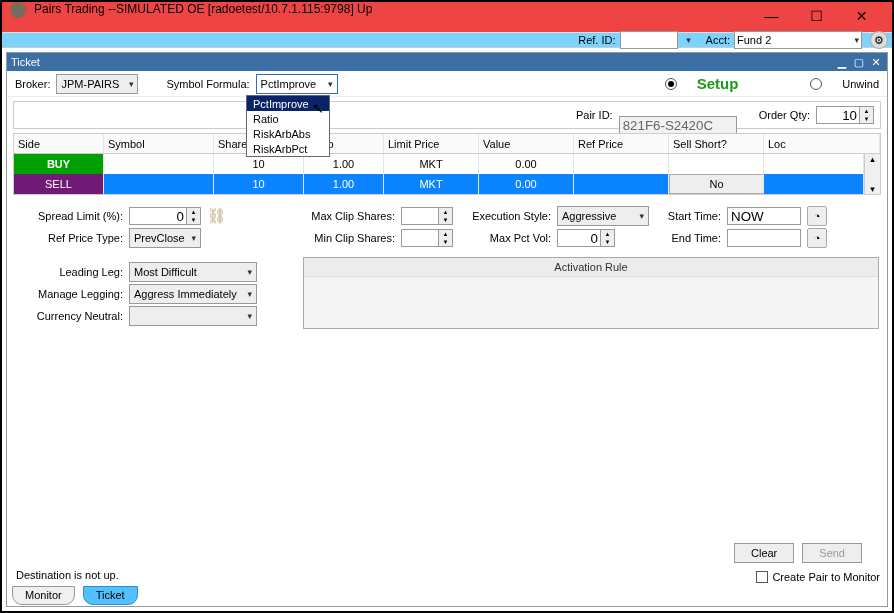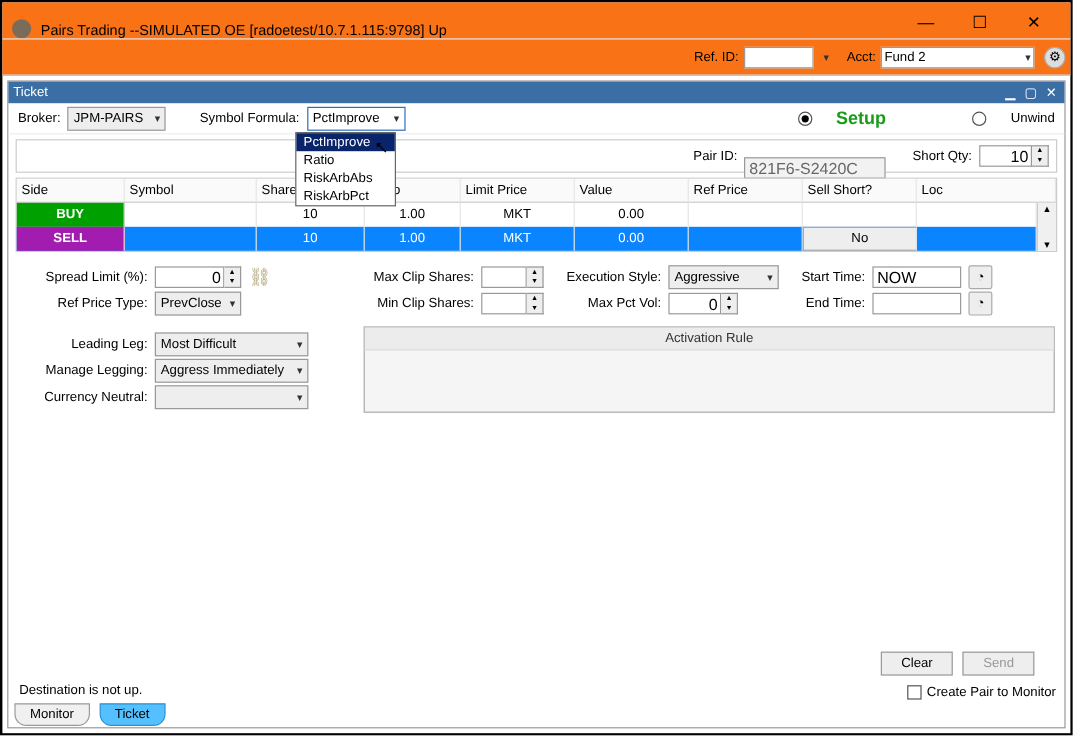--- a/index.html
+++ b/index.html
@@ -1,23 +1,23 @@
 <!DOCTYPE html>
 <html><head>
 <meta charset="utf-8">
 <style>
   * { box-sizing: border-box; margin: 0; padding: 0; }
   body { font-family: "Segoe UI", Tahoma, Arial, sans-serif; font-size: 11px; background: #fff; color: #000; }
   .frame { border: 2px solid #000; width: 894px; height: 613px; position: relative; background: #fff; display: flex; flex-direction: column; }
-  .titlebar { height: 30px; background: #f97316; display: flex; align-items: flex-end; padding: 0 8px; }
+  .titlebar { height: 30px; background: #ef4444; display: flex; align-items: flex-start; padding: 0 8px; }
   .titlebar .app-icon { width: 16px; height: 16px; background: #7a6b5a; border-radius: 50%; margin-right: 8px; }
   .titlebar .title { font-size: 12px; color: #000; flex: 1; }
   .win-controls { display: flex; }
   .win-btn { width: 45px; height: 28px; display: flex; align-items: center; justify-content: center; font-size: 14px; }
-  .secondary-bar { height: 31px; background: #f97316; border-top: 1px solid #ddd; border-bottom: 1px solid #ccc; display: flex; align-items: center; justify-content: flex-end; padding: 0 4px; gap: 4px; }
+  .secondary-bar { height: 16px; background: #7dd3fc; border-top: 1px solid #ddd; border-bottom: 1px solid #ccc; display: flex; align-items: center; justify-content: flex-end; padding: 0 4px; gap: 4px; }
   .secondary-bar label { margin-left: 6px; }
   .refid-input { width: 58px; height: 18px; border: 1px solid #999; background: #fff; }
   .dropdown-btn { width: 14px; height: 16px; display:flex; align-items:center; justify-content:center; border:none; background:transparent; font-size:8px; }
   .acct-select { width: 128px; height: 18px; border: 1px solid #999; background: #fff; padding: 0 2px; display:flex; align-items:center; justify-content:space-between; }
   .gear-circle { width: 18px; height: 18px; background: #ddd; border:1px solid #aaa; border-radius:50%; display:flex;align-items:center;justify-content:center; font-size:11px; margin-left:4px;}
   .content-wrap { flex:1; padding: 4px; display:flex; flex-direction:column; }
   .panel-outer { border: 1px solid #999; flex:1; display:flex; flex-direction:column; }
   .panel-title { background: #3b6ea5; color:#fff; height:18px; display:flex; align-items:center; padding:0 4px; font-size:11px; justify-content:space-between; }
   .panel-title .right-icons { display:flex; gap:3px; }
   .panel-title .right-icons span { width:14px; height:12px; display:inline-flex; align-items:center; justify-content:center; font-size:11px; cursor:pointer; }
@@ -41,21 +41,21 @@
   .spinner div { flex:1; font-size:6px; text-align:center; line-height:8px;}
   .grid { margin:4px 6px 0 6px; border:1px solid #ccc; }
   .grid-head { display:flex; background:#fafafa; border-bottom:1px solid #ccc; height:20px; }
   .grid-head .col, .grid-row .col { border-right:1px solid #e5e5e5; padding:2px 4px; display:flex; align-items:center; overflow:hidden; }
   .grid-row { display:flex; height:20px; }
   .grid-body-wrap { display:flex; }
   .grid-body { flex:1; }
   .grid-scroll { width:16px; background:#f0f0f0; border-left:1px solid #ccc; display:flex; flex-direction:column; justify-content:space-between; align-items:center; font-size:9px; }
   .buy { background:#00a000; color:#fff; font-weight:bold; justify-content:center; }
   .sell-row { background:#0a84ff; color:#fff; }
-  .sell-row .sell-label { background:#a21caf; color:#fff; font-weight:bold; justify-content:center; }
+  .sell-row .sell-label { background:#701a75; color:#fff; font-weight:normal; justify-content:center; }
   .sellshort-cell { background:#eee; color:#000; border:1px solid #aaa; justify-content:center; }
   .c-center { justify-content:center; }
   .form-area { display:flex; gap:10px; margin:10px 8px 0 8px; }
   .form-row { display:flex; align-items:center; gap:6px; height:22px; }
   .form-lbl { text-align:right; white-space:nowrap; }
   .select-ctrl { height:20px; border:1px solid #999; background:#eee; display:flex; align-items:center; justify-content:space-between; padding:0 4px; min-width:115px; }
   .activation-panel { border:1px solid #aaa; background:#f5f5f5; flex:1; min-height:72px; }
   .activation-panel .ap-title { text-align:center; padding:3px 0; color:#333; border-bottom:1px solid #ddd; background:#ececec; }
   .clock-btn { width:20px; height:20px; border:1px solid #aaa; background:#eee; border-radius:2px; display:flex; align-items:center; justify-content:center; font-size:11px;}
   .bottom-bar { position:absolute; bottom:48px; right:30px; display:flex; gap:8px; }
@@ -141,21 +141,21 @@
         <label class="radio">
           <span class="dot"></span>
           <span>Unwind</span>
         </label>
       </div>
 
       <div class="pair-row">
         <label>Pair ID:</label>
         <input class="text-input ro" style="width: 118px; margin-top: 20px;" value="821F6-S2420C">
         <div style="width:10px;"></div>
-        <label>Short Qty:</label>
+        <label>Order Qty:</label>
         <div class="num-input">
           <input style="width: 44px;" value="10">
           <div class="spinner">
               <div>▲</div>
               <div>▼</div>
             </div>
         </div>
       </div>
 
       <div class="grid">

